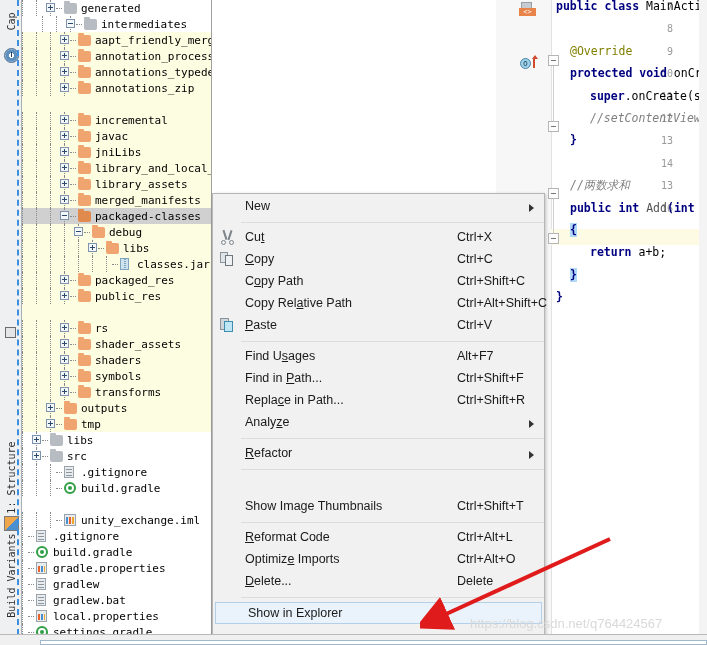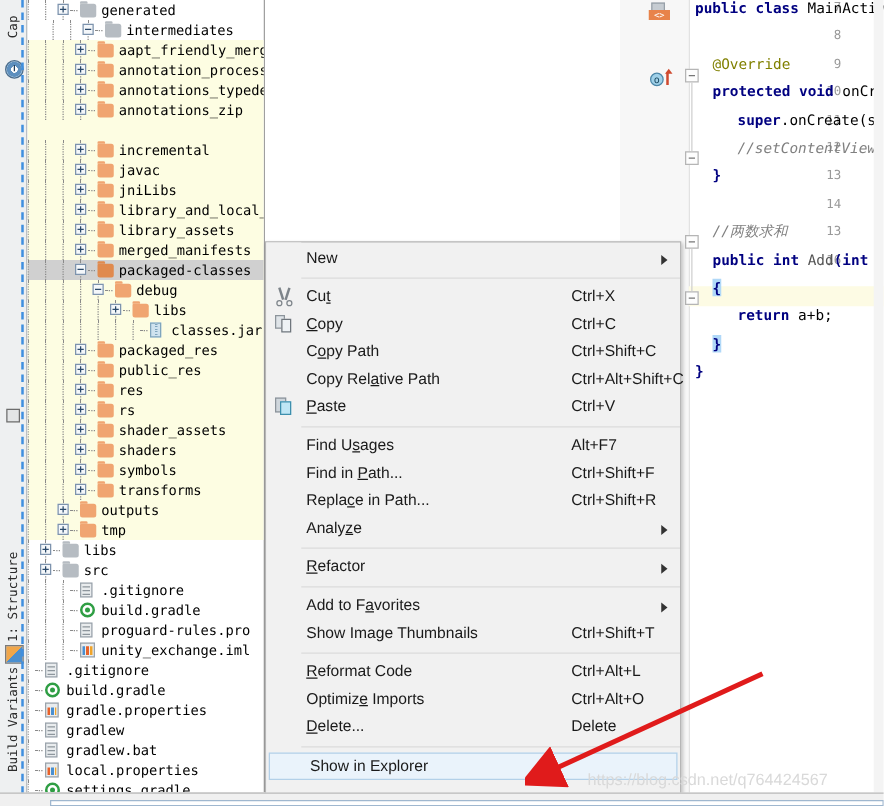--- a/index.html
+++ b/index.html
@@ -332,30 +332,20 @@
     <div class="row" style="top: 288px;">
       <div class="guide" style="left: 0px;"></div>
       <div class="guide" style="left: 14px;"></div>
       <div class="guide" style="left: 28px;"></div>
       <div class="guide" style="left: 42px;"></div>
       <div class="toggle plus" style="left: 38px;"></div>
       <div class="dots" style="left: 48px;"></div>
       <div class="ic folder" style="left: 56px;"></div>
       <span class="lbl" style="left: 73px;">public_res</span>
     </div>
-    <div class="row" style="top: 304px;">
-      <div class="guide" style="left: 0px;"></div>
-      <div class="guide" style="left: 14px;"></div>
-      <div class="guide" style="left: 28px;"></div>
-      <div class="guide" style="left: 42px;"></div>
-      <div class="toggle plus" style="left: 38px;"></div>
-      <div class="dots" style="left: 48px;"></div>
-      <div class="ic folder" style="left: 56px;"></div>
-      <span class="lbl" style="left: 73px;">res</span>
-    </div>
     <div class="row" style="top: 320px;">
       <div class="guide" style="left: 0px;"></div>
       <div class="guide" style="left: 14px;"></div>
       <div class="guide" style="left: 28px;"></div>
       <div class="guide" style="left: 42px;"></div>
       <div class="toggle plus" style="left: 38px;"></div>
       <div class="dots" style="left: 48px;"></div>
       <div class="ic folder" style="left: 56px;"></div>
       <span class="lbl" style="left: 73px;">rs</span>
     </div>
@@ -441,28 +431,20 @@
       <div class="ic file" style="left: 42px;"></div>
       <span class="lbl" style="left: 59px;">.gitignore</span>
     </div>
     <div class="row" style="top: 480px;">
       <div class="guide" style="left: 0px;"></div>
       <div class="guide" style="left: 14px;"></div>
       <div class="guide" style="left: 28px;"></div>
       <div class="dots" style="left: 34px;"></div>
       <div class="ic gradle" style="left: 42px;"></div>
       <span class="lbl" style="left: 59px;">build.gradle</span>
-    </div>
-    <div class="row" style="top: 496px;">
-      <div class="guide" style="left: 0px;"></div>
-      <div class="guide" style="left: 14px;"></div>
-      <div class="guide" style="left: 28px;"></div>
-      <div class="dots" style="left: 34px;"></div>
-      <div class="ic file" style="left: 42px;"></div>
-      <span class="lbl" style="left: 59px;">proguard-rules.pro</span>
     </div>
     <div class="row" style="top: 512px;">
       <div class="guide" style="left: 0px;"></div>
       <div class="guide" style="left: 14px;"></div>
       <div class="guide" style="left: 28px;"></div>
       <div class="dots" style="left: 34px;"></div>
       <div class="ic iml" style="left: 42px;"></div>
       <span class="lbl" style="left: 59px;">unity_exchange.iml</span>
     </div>
     <div class="row" style="top: 528px;">
@@ -602,24 +584,20 @@
     <div class="mi" style="top: 218px;">
       <span class="mlab">Analy<u>z</u>e</span>
       <div class="arrow"></div>
     </div>
     <div class="msep" style="top: 244px;"></div>
     <div class="mi" style="top: 249px;">
       <span class="mlab"><u>R</u>efactor</span>
       <div class="arrow"></div>
     </div>
     <div class="msep" style="top: 275px;"></div>
-    <div class="mi" style="top: 280px;">
-      <span class="mlab">Add to F<u>a</u>vorites</span>
-      <div class="arrow"></div>
-    </div>
     <div class="mi" style="top: 302px;">
       <span class="mlab">Show Image Thumbnails</span>
       <span class="msc">Ctrl+Shift+T</span>
     </div>
     <div class="msep" style="top: 328px;"></div>
     <div class="mi" style="top: 333px;">
       <span class="mlab"><u>R</u>eformat Code</span>
       <span class="msc">Ctrl+Alt+L</span>
     </div>
     <div class="mi" style="top: 355px;">

